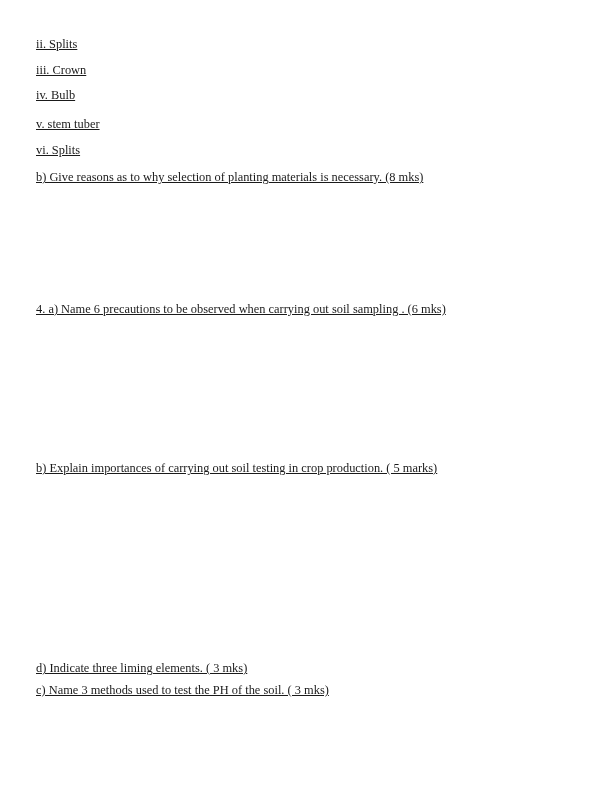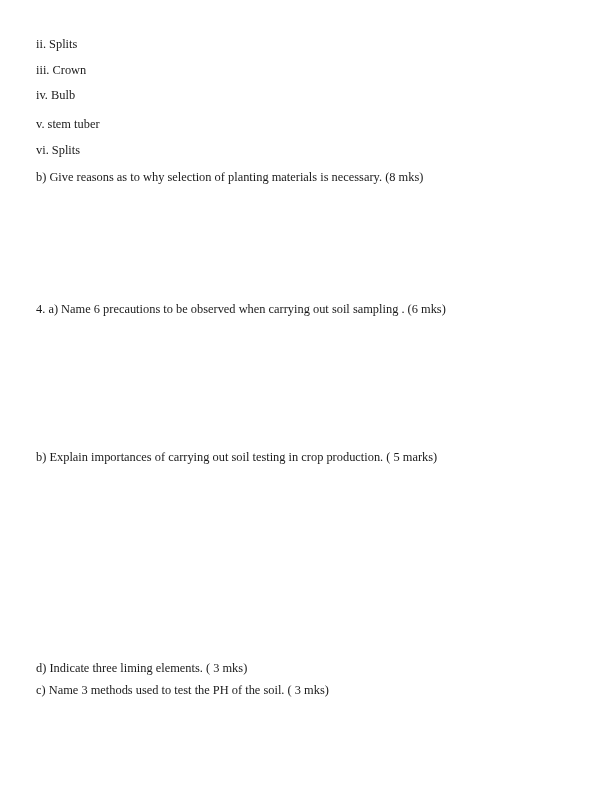--- a/index.html
+++ b/index.html
@@ -17,30 +17,31 @@
     }
     .line {
       position: absolute;
       left: 36px;
       font-size: 11px;
       line-height: 14px;
       white-space: nowrap;
       letter-spacing: 0;
       font-family: "Liberation Serif", "DejaVu Serif", serif;
       font-size: 12.4px;
+      text-decoration: underline;
     }
   </style>
 </head>
 <body>
 
 <div>
   <div class="line" style="top:37px">ii. Splits</div>
   <div class="line" style="top:63px">iii. Crown</div>
   <div class="line" style="top:88px">iv. Bulb</div>
   <div class="line" style="top:117px">v. stem tuber</div>
   <div class="line" style="top:143px">vi. Splits</div>
 
   <div class="line" style="top:170px">b) Give reasons as to why selection of planting materials is necessary. (8 mks)</div>
   <div class="line" style="top:302px">4. a) Name 6 precautions to be observed when carrying out soil sampling .  (6 mks)</div>
-  <div class="line" style="top:450px">b) Explain importances of carrying out soil testing in crop production. ( 5 marks)</div>
+  <div class="line" style="top:461px">b) Explain importances of carrying out soil testing in crop production. ( 5 marks)</div>
   <div class="line" style="top:683px">c) Name 3 methods used to test the PH of the soil. ( 3 mks)</div>
   <div class="line" style="top:661px">d) Indicate three liming elements.  ( 3 mks)</div>
 </div>
 
 </body></html>

